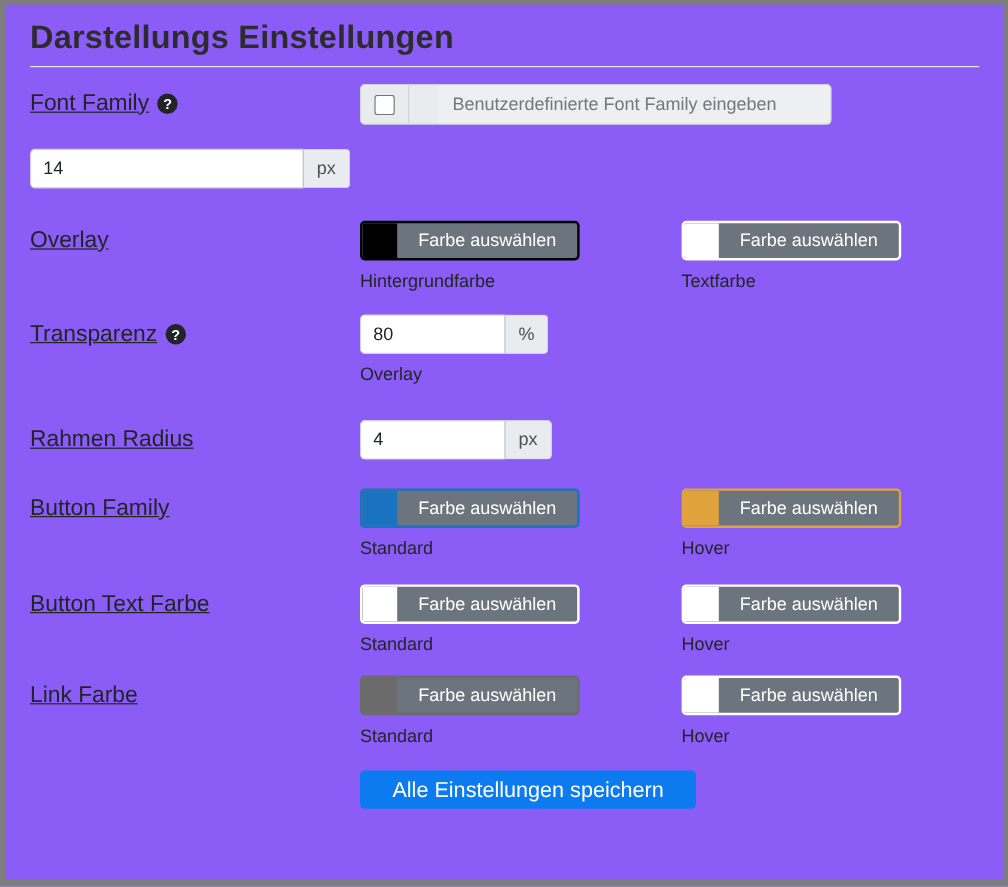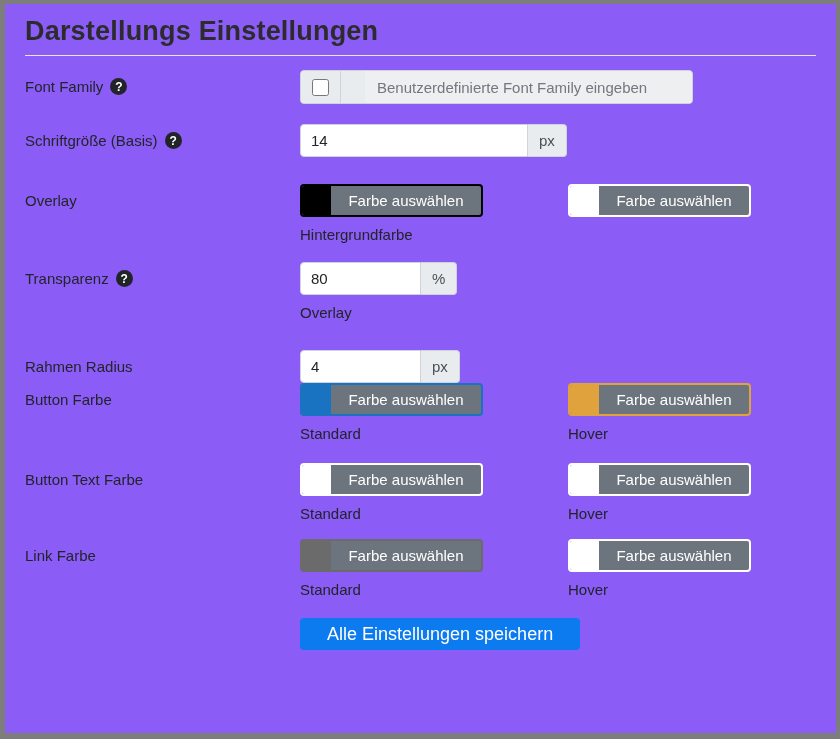--- a/index.html
+++ b/index.html
@@ -19,21 +19,21 @@
     margin:0; padding-bottom:8px;
     border-bottom:1px solid #e4e6e9;
     letter-spacing:.2px;
   }
 
   .form { margin-top:14px; }
   .row { display:flex; align-items:flex-start; }
   .row-label {
     width:275px; flex-shrink:0;
     min-height:33px; display:flex; align-items:center;
-    font-size:15px; color:#212529;
+    font-size:19px; color:#212529;text-decoration:underline;
   }
   .help-icon {
     width:17px; height:17px; border-radius:50%;
     background:#212529; color:#ffffff;
     font-size:12px; font-weight:700; line-height:1;
     display:inline-flex; align-items:center; justify-content:center;
     margin-left:7px; flex-shrink:0;
   }
   .help-icon::before { content:"?"; }
 
@@ -90,21 +90,21 @@
   .save-btn {
     height:32px; padding:0 27px;
     background:#0d7bf0; color:#ffffff; border:none; border-radius:4px;
     font-size:18px; cursor:pointer; font-family:"Liberation Sans", sans-serif;
   }
 
   .mb20 { margin-bottom:20px; }
   .mb27 { margin-bottom:27px; }
   .mb19 { margin-bottom:19px; }
   .mb29 { margin-bottom:29px; }
-  .mb24 { }
+  .mb24 { margin-bottom:24px; }
   .mb21 { margin-bottom:21px; }
   .mb17 { margin-bottom:17px; }
 </style>
 </head>
 <body>
 
 <div class="frame">
   <div class="content">
 
     <h1 class="page-title">Darstellungs Einstellungen</h1>
@@ -118,24 +118,20 @@
         </div>
         <div class="ff-group">
           <span class="ff-addon">
             <input type="checkbox" class="ff-checkbox" style="">
           </span>
           <input type="text" class="ff-input" disabled="" placeholder="Benutzerdefinierte Font Family eingeben" style="">
         </div>
       </div>
 
       <div class="row mb27">
-        <div class="row-label">
-          <span>Schriftgröße (Basis)</span>
-          <span class="help-icon"></span>
-        </div>
         <div class="num-group">
           <input type="text" class="num-input wide" value="14" style="">
           <span class="num-addon">px</span>
         </div>
       </div>
 
       <div class="row mb19">
         <div class="row-label">
           <span>Overlay</span>
         </div>
@@ -145,20 +141,21 @@
               <span class="swatch" style="background-color: rgb(0, 0, 0);"></span>
               <span class="picker-btn-label">Farbe auswählen</span>
             </button>
             <div class="caption">Hintergrundfarbe</div>
           </div>
           <div>
             <button class="picker-btn" style="border-color: rgb(255, 255, 255);">
               <span class="swatch" style="background-color: rgb(255, 255, 255);"></span>
               <span class="picker-btn-label">Farbe auswählen</span>
             </button>
+            <div class="caption">Textfarbe</div>
           </div>
         </div>
       </div>
 
       <div class="row mb29">
         <div class="row-label">
           <span>Transparenz</span>
           <span class="help-icon"></span>
         </div>
         <div>
@@ -177,21 +174,21 @@
         <div>
           <div class="num-group">
             <input type="text" class="num-input narrow" value="4" style="">
             <span class="num-addon">px</span>
           </div>
         </div>
       </div>
 
       <div class="row mb21">
         <div class="row-label">
-          <span>Button Farbe</span>
+          <span>Button Family</span>
         </div>
         <div class="picker-pair">
           <div>
             <button class="picker-btn" style="border-color: rgb(26, 115, 192);">
               <span class="swatch" style="background-color: rgb(26, 115, 192);"></span>
               <span class="picker-btn-label">Farbe auswählen</span>
             </button>
             <div class="caption">Standard</div>
           </div>
           <div>

